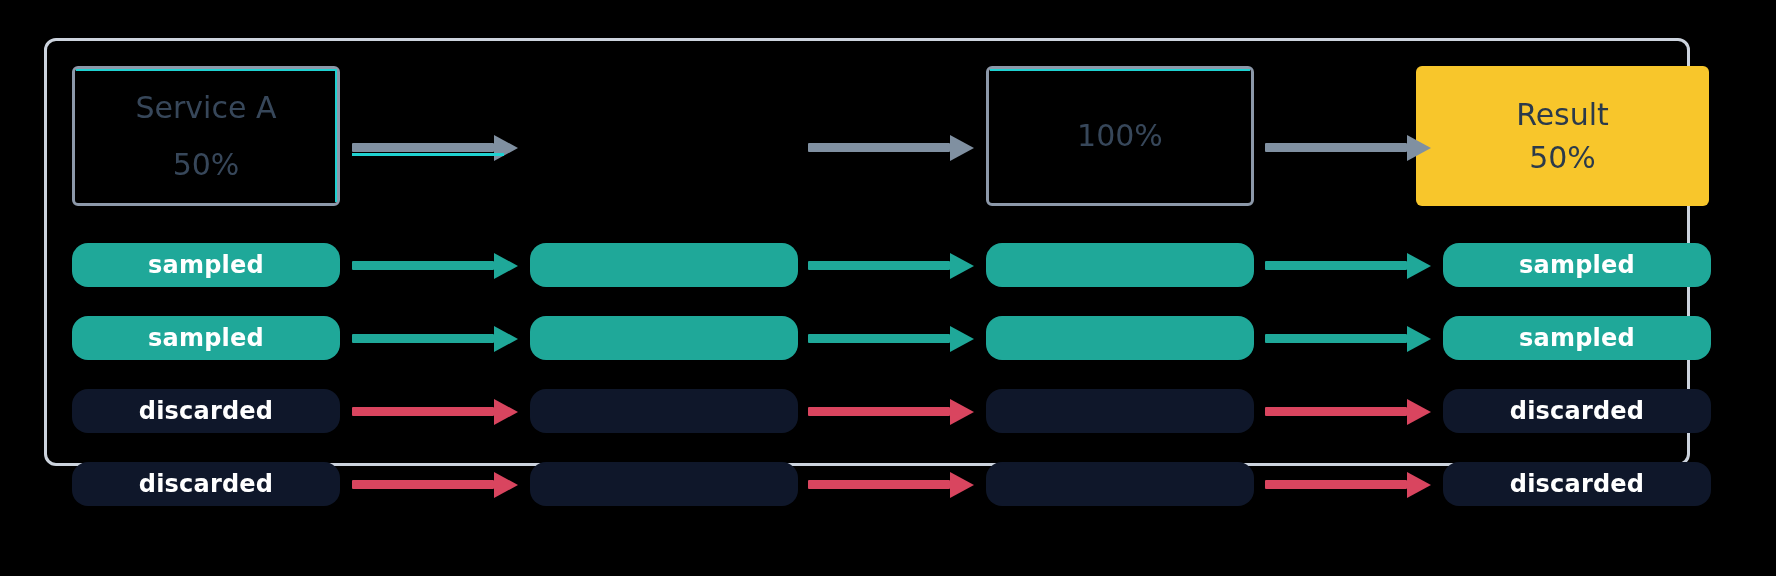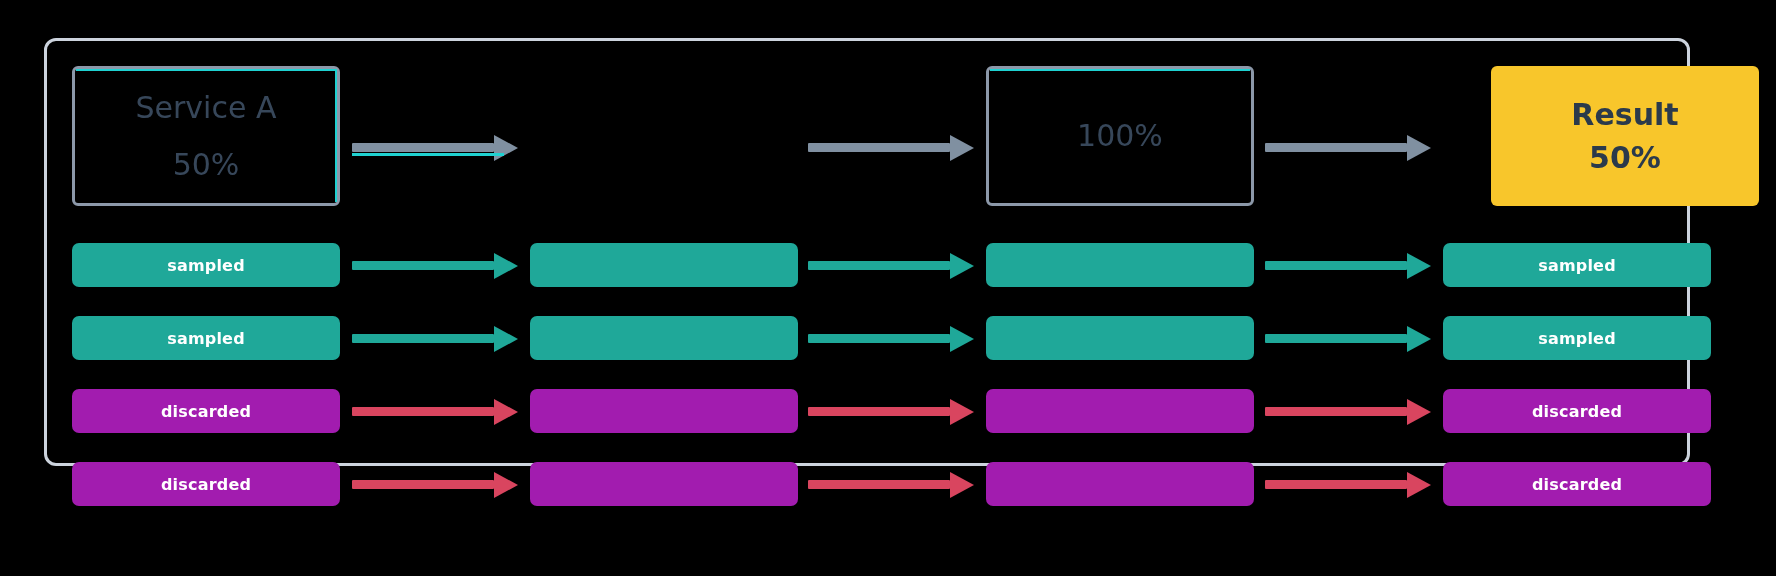--- a/index.html
+++ b/index.html
@@ -80,31 +80,31 @@
     justify-content: center;
     color: #2b3a4b;
     font-size: 30px;
     line-height: 1.44;
   }
 
   
   .flow-bar {
     position: absolute;
     box-sizing: border-box;
-    border-radius: 7px;
+    border-radius: 16px;
     display: flex;
     align-items: center;
     justify-content: center;
     color: #ffffff;
-    font-size: 16px;
+    font-size: 24px;
     font-weight: 700;
     letter-spacing: 0.2px;
   }
   .flow-bar.sampled  { background: #1fa899; }
-  .flow-bar.discarded{ background: #a21caf; text-align: center; }
+  .flow-bar.discarded{ background: #0f172a; text-align: center; }
 
   
   .arrow {
     position: absolute;
     height: 0;
   }
   .arrow .shaft {
     position: absolute;
     left: 0;
     top: 0;
@@ -146,21 +146,21 @@
     <span class="node-title">Service A</span>
     <span class="node-rate">50%</span>
   </div>
 
 
   <div class="node-box" style="left:986px; top:66px; width:268px; height:140px;">
     <span class="inner-teal-line"></span>
     <span class="node-rate">100%</span>
   </div>
 
-  <div class="result-box" style="left:1491px; top:66px; width:268px; height:140px;font-weight:bold;">
+  <div class="result-box" style="left:1416px; top:66px; width:293px; height:140px;">
     <span class="node-title">Result</span>
     <span class="node-rate">50%</span>
   </div>
 
   <div class="arrow grey" style="left:352px; top:143px; width:166px;">
     <span class="shaft" style="width:142px;"></span>
     <span class="head" style="left:142px; top:-8px;"></span>
     <span class="under-teal" style="width:152px;"></span>
   </div>
 

